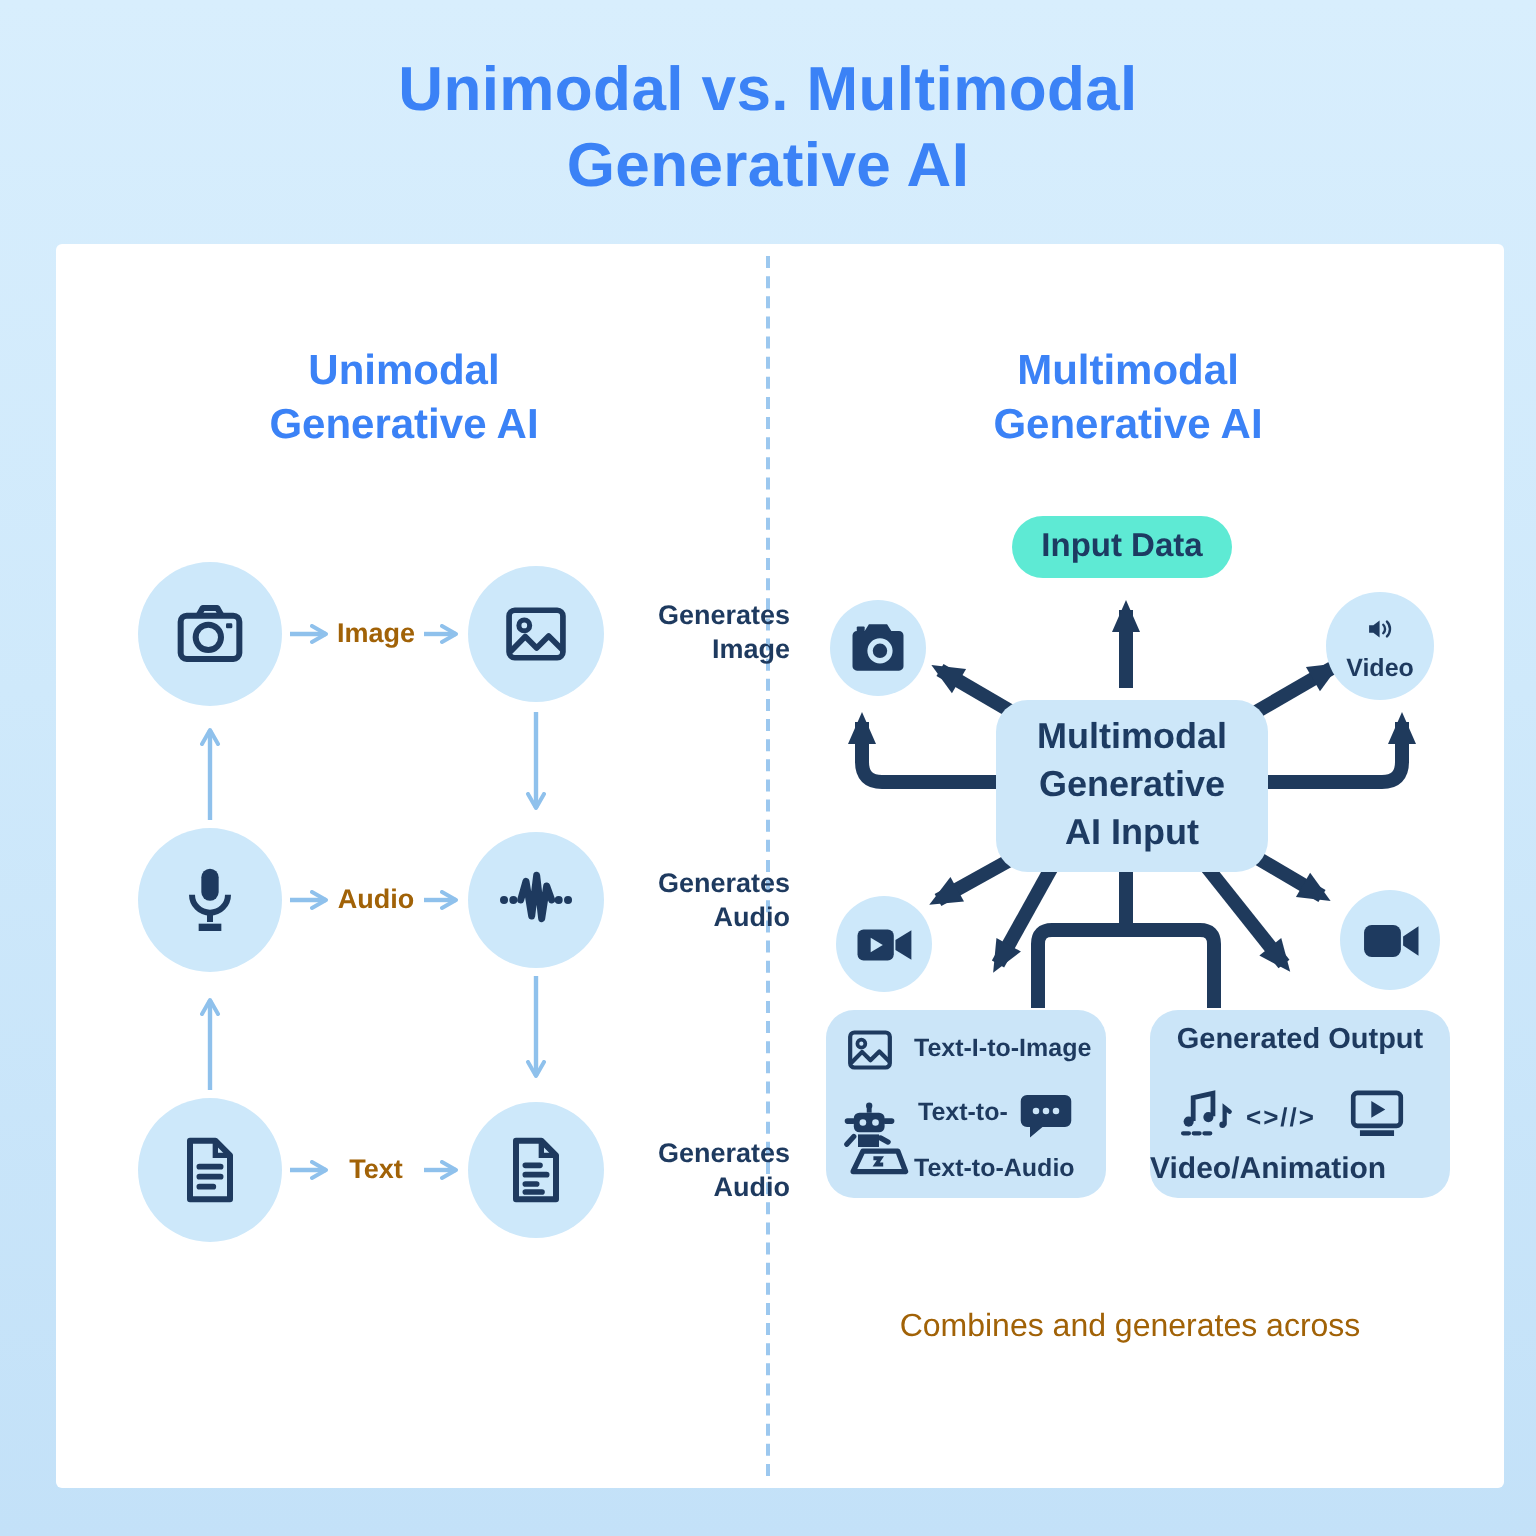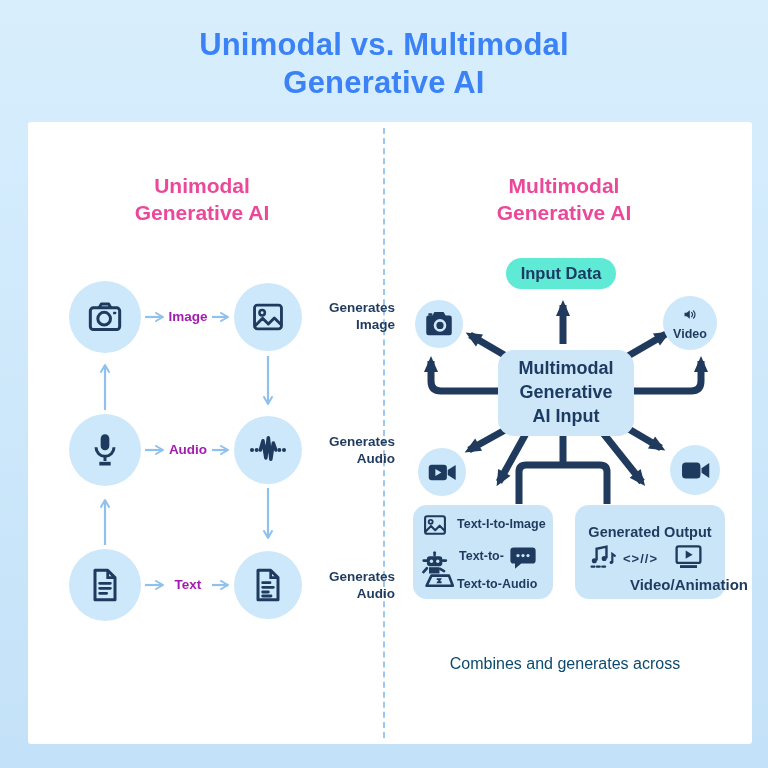--- a/index.html
+++ b/index.html
@@ -13,49 +13,49 @@
     left:0;top:26px;width:768px;text-align:center;
     font-size:31px;font-weight:bold;color:#3b82f6;line-height:1.22;letter-spacing:.2px;
   }
   .panel{
     left:28px;top:122px;width:724px;height:622px;background:#ffffff;border-radius:3px;
   }
   .divider{
     left:383px;top:128px;height:610px;width:0;border-left:2px dashed #9cc8ef;
   }
   .col-heading{
-    width:280px;text-align:center;font-size:21px;font-weight:bold;color:#ec4899;line-height:1.3;
+    width:280px;text-align:center;font-size:21px;font-weight:bold;color:#3b82f6;line-height:1.3;
   }
   .circle{
     border-radius:50%;background:#cde8fa;display:flex;align-items:center;justify-content:center;
   }
   .flow-label{
-    width:60px;text-align:center;font-size:13.5px;font-weight:bold;color:#a21caf;
+    width:60px;text-align:center;font-size:13.5px;font-weight:bold;color:#a16207;
   }
   .gen-caption{
     width:82px;font-size:13.5px;font-weight:600;color:#1e3a5f;line-height:1.28;text-align:right;
   }
   .pill{
     background:#5eead4;border-radius:17px;display:flex;align-items:center;justify-content:center;
     font-size:16.5px;font-weight:bold;color:#1d3b62;
   }
   .model-box{
     background:#cde7f9;border-radius:16px;display:flex;flex-direction:column;
     align-items:center;justify-content:center;
     font-size:18px;font-weight:bold;color:#1d3b62;line-height:1.32;text-align:center;
   }
   .io-box,.out-box{
     background:#cbe5f8;border-radius:14px;
   }
   .io-text{font-size:12.5px;font-weight:bold;color:#1e3a5f;}
   .out-title{width:150px;text-align:center;font-size:14.5px;font-weight:bold;color:#1e3a5f;}
-  .out-sub{width:150px;text-align:center;font-size:15px;font-weight:bold;color:#1e3a5f;padding-left:39px;}
+  .out-sub{width:150px;font-size:15px;font-weight:bold;color:#1e3a5f;}
   .code-glyph{font-size:13px;font-weight:bold;color:#1e3a5f;letter-spacing:1px;}
   .caption{
-    width:300px;text-align:center;font-size:16px;color:#0c4a6e;line-height:1.4;
+    width:300px;text-align:center;font-size:16px;color:#a16207;line-height:1.4;
   }
   .video-circle{
     flex-direction:column;gap:4px;
     font-size:12.5px;font-weight:bold;color:#1e3a5f;
   }
   svg.icon{color:#1e3a5f;display:block;}
   svg.overlay{position:absolute;left:0;top:0;pointer-events:none;}
 </style>
 </head>
 <body>
@@ -276,21 +276,21 @@
 <div class="abs io-text" style="left:459px;top:549px">Text-to-</div>
 <svg class="abs icon" style="left:508px;top:543px" width="30" height="30">
     <use href="#sym-bubble"></use>
   </svg>
 <svg class="abs icon" style="left:415px;top:549px" width="42" height="42">
     <use href="#sym-robot"></use>
   </svg>
 <div class="abs io-text" style="left:457px;top:577px">Text-to-Audio</div>
 
 <div class="abs out-box" style="left:575px;top:505px;width:150px;height:94px"></div>
-<div class="abs out-title" style="left:575px;top:524px">Generated Output</div>
+<div class="abs out-title" style="left:575px;top:512px">Generated Output</div>
 <svg class="abs icon" style="left:587px;top:540px" width="32" height="32">
     <use href="#sym-music"></use>
   </svg>
 <div class="abs code-glyph" style="left:623px;top:551px">&lt;&gt;//&gt;</div>
 <svg class="abs icon" style="left:673px;top:541px" width="31" height="31">
     <use href="#sym-monitor-play"></use>
   </svg>
 <div class="abs out-sub" style="left:575px;top:576px">Video/Animation</div>
 
 <div class="abs caption" style="left:415px;top:653px">

